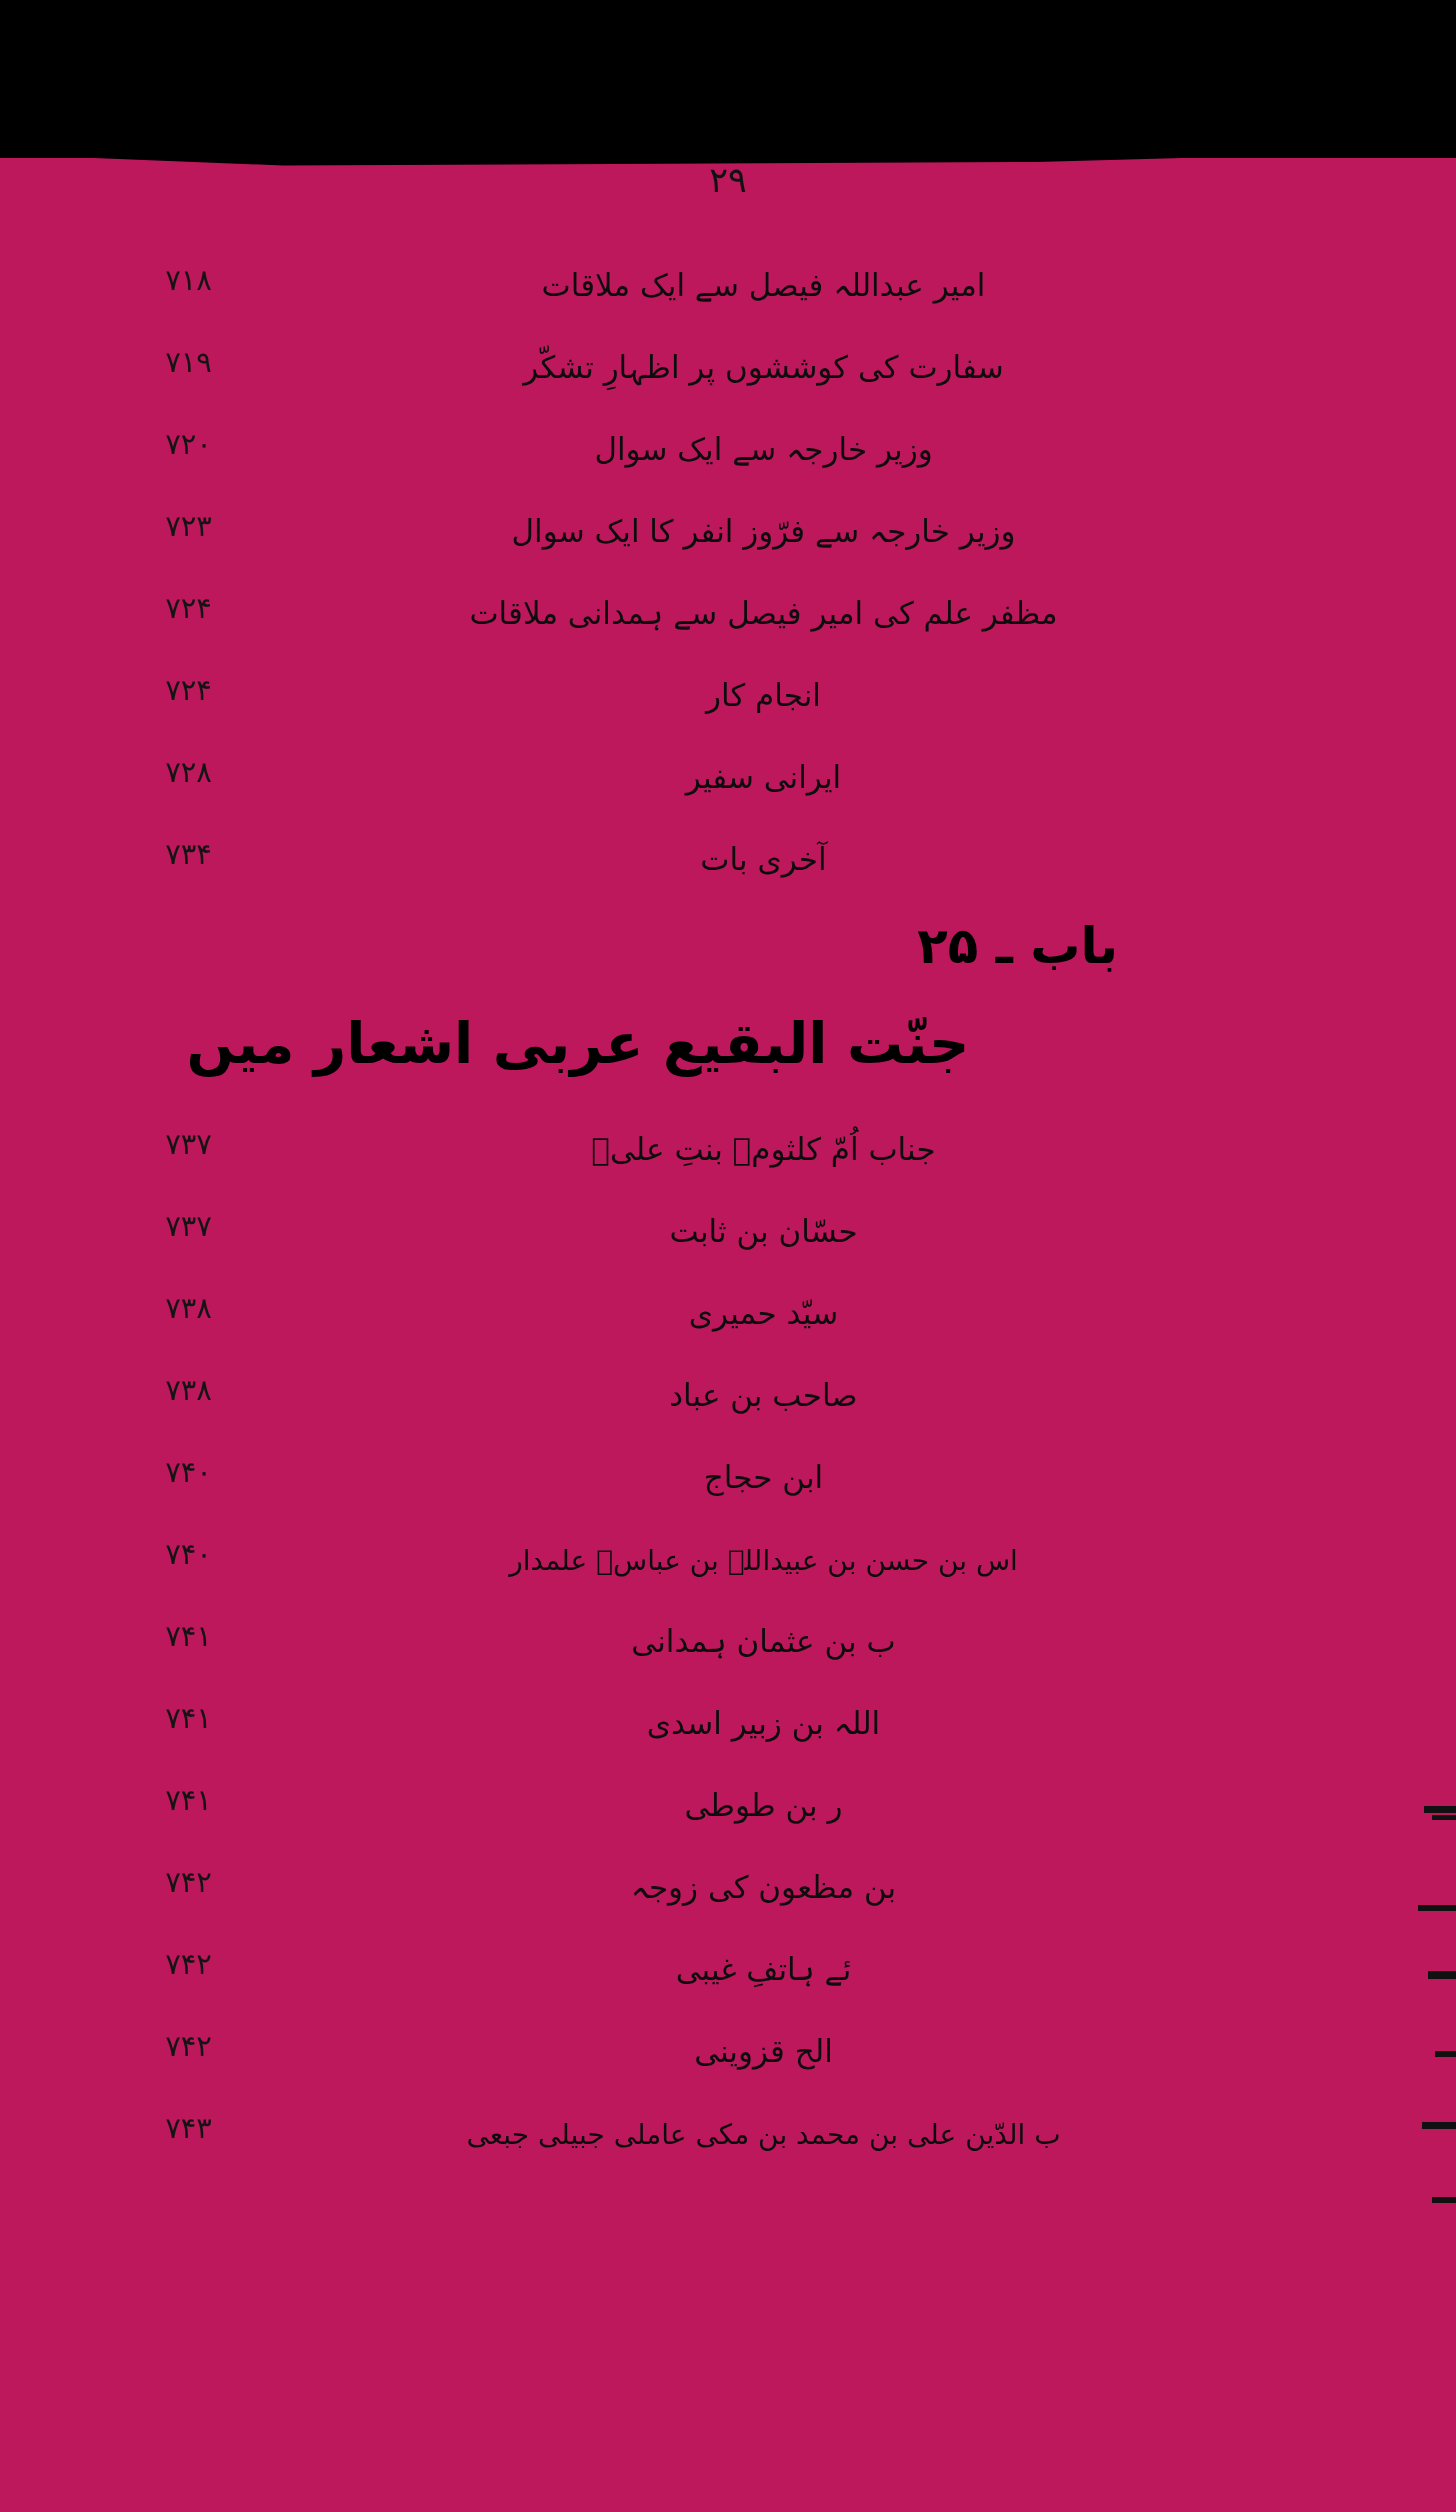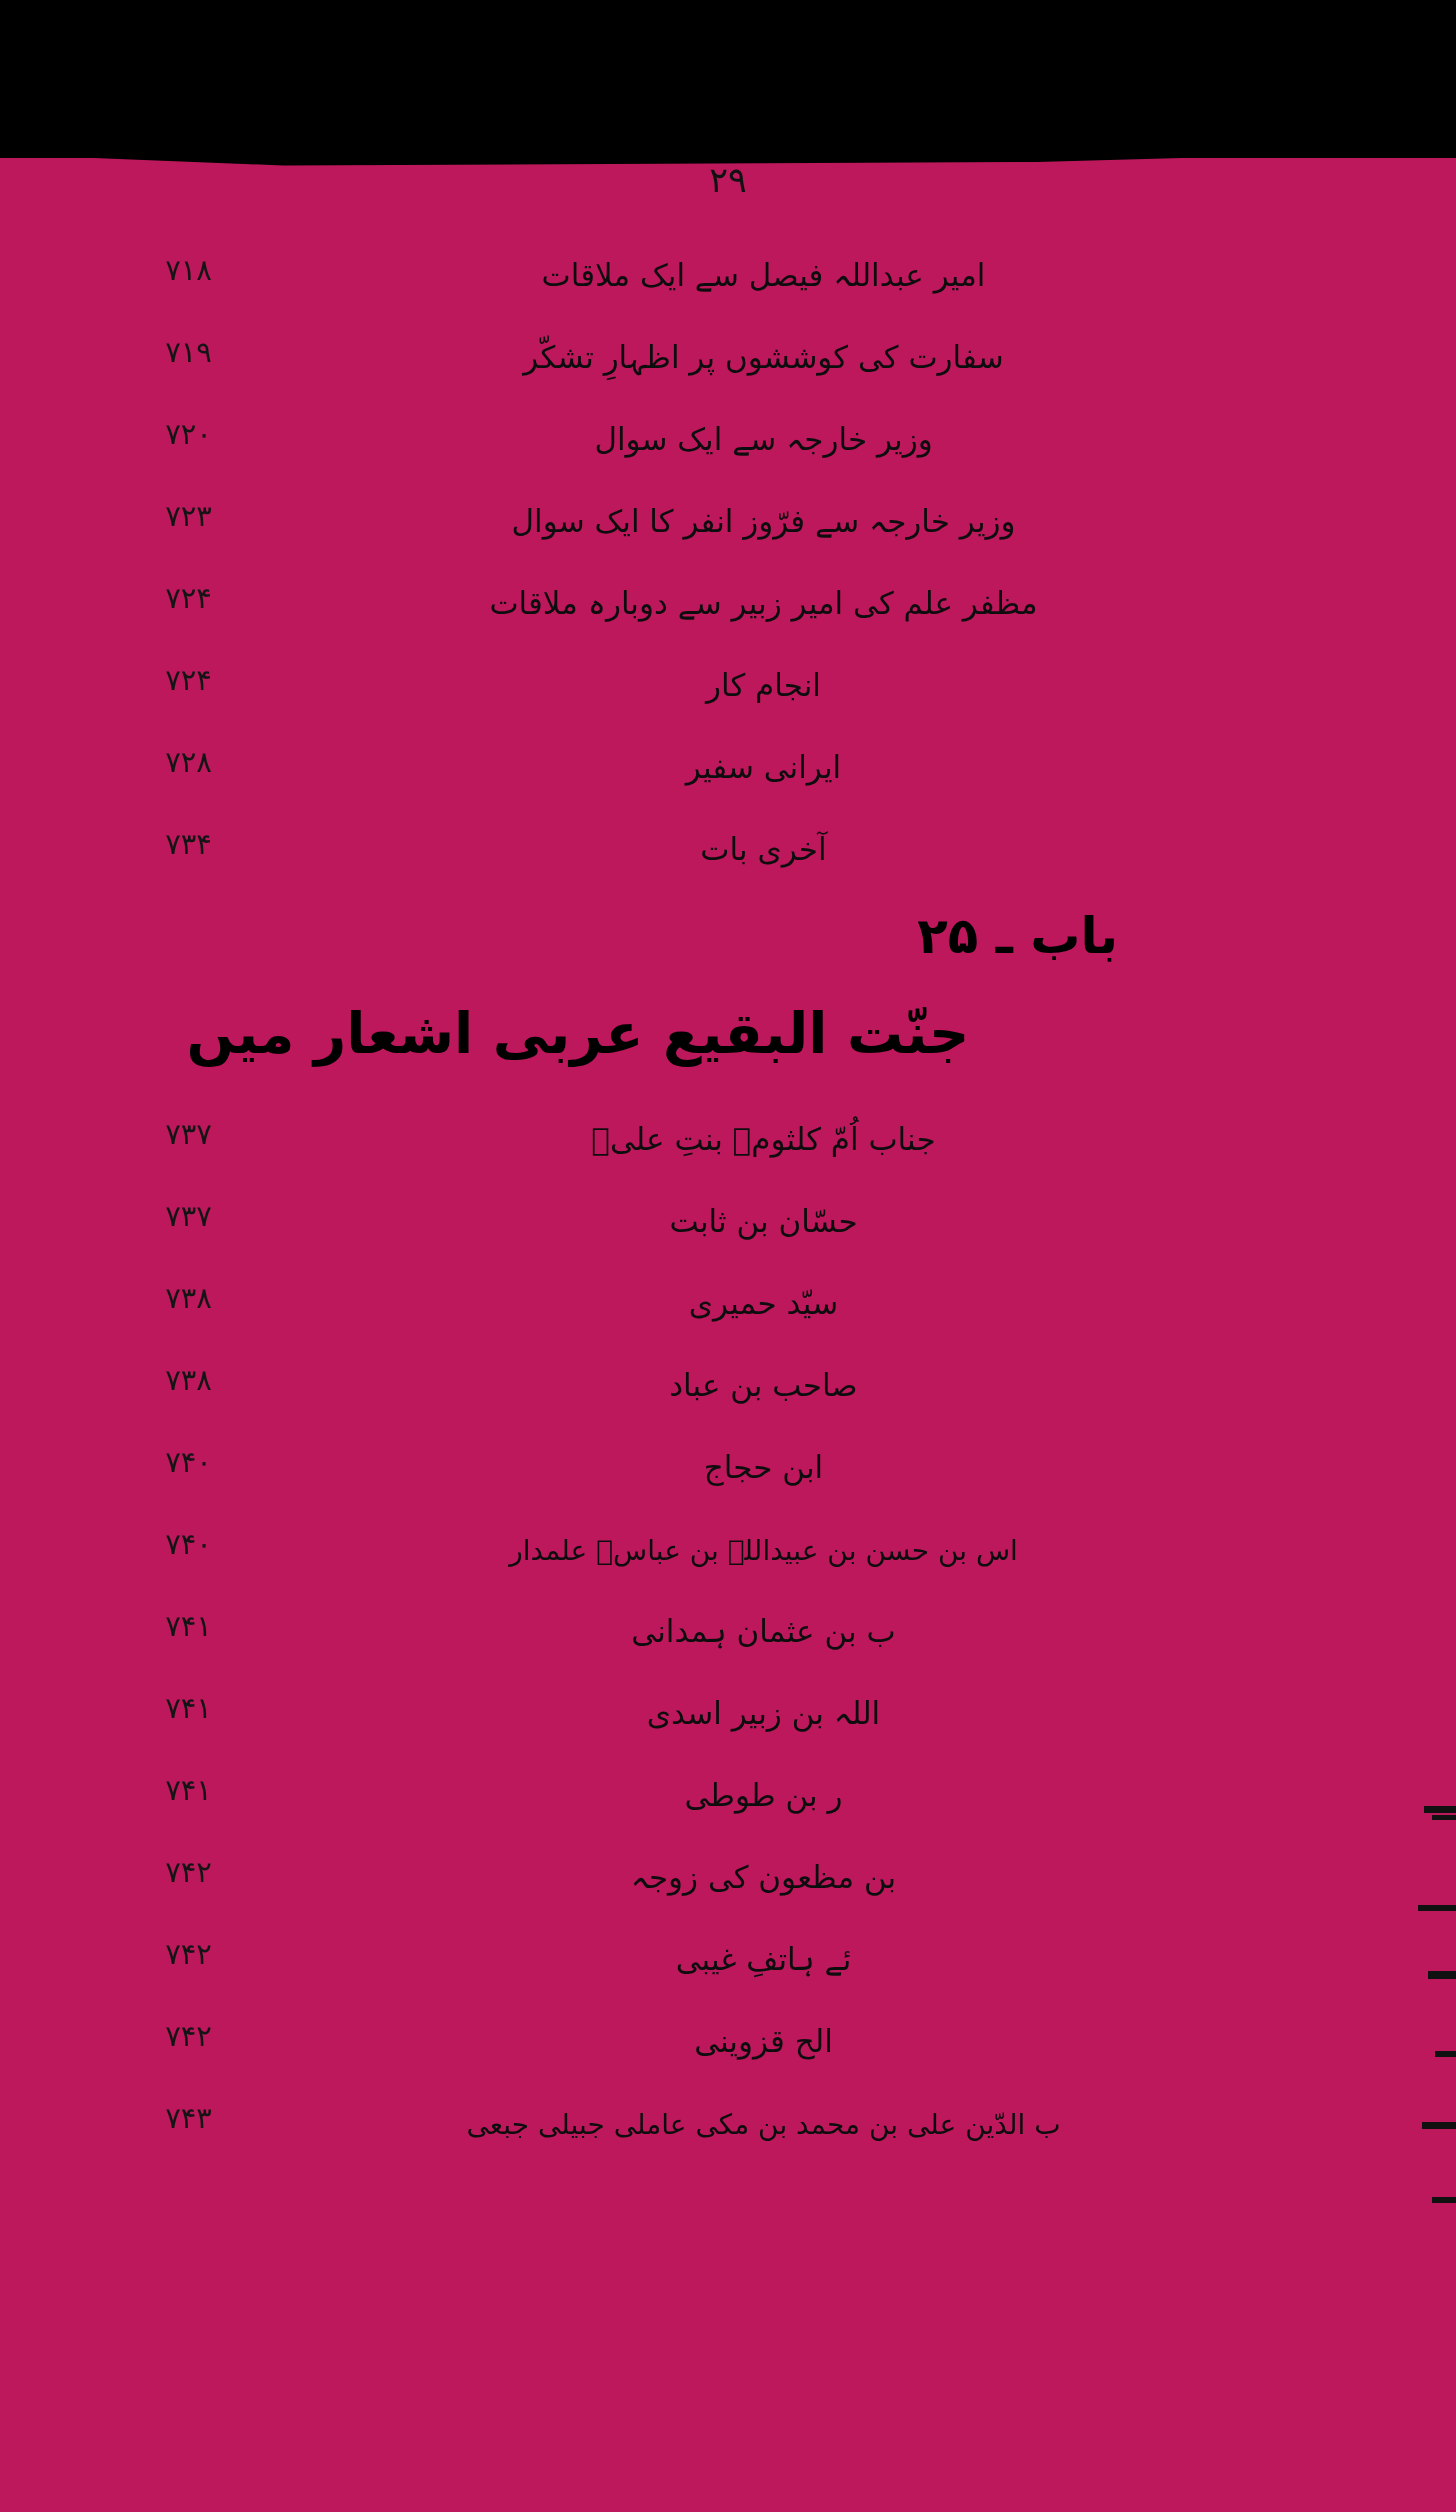--- a/index.html
+++ b/index.html
@@ -43,21 +43,21 @@
     left: 0;
     width: 1456px;
     text-align: center;
     font-family: "DejaVu Serif", serif;
     font-size: 35px;
     color: #111111;
     letter-spacing: 0.9px;
   }
   .toc {
     position: absolute;
-    top: 222px;
+    top: 232px;
     left: 0;
     width: 1184px;
   }
   .toc-row {
     display: flex;
     flex-direction: row;
     align-items: flex-end;
     height: 82px;
     padding: 0 0 0 0;
   }
@@ -145,21 +145,21 @@
     <div class="toc-row">
       <div class="toc-page">۷۲۰</div>
       <div class="toc-title">وزیر خارجہ سے ایک سوال</div>
     </div>
     <div class="toc-row">
       <div class="toc-page">۷۲۳</div>
       <div class="toc-title">وزیر خارجہ سے فرّوز انفر کا ایک سوال</div>
     </div>
     <div class="toc-row">
       <div class="toc-page">۷۲۴</div>
-      <div class="toc-title">مظفر علم کی امیر زبیر سے دوبارہ ملاقات</div>
+      <div class="toc-title">مظفر علم کی امیر فیصل سے ہمدانی ملاقات</div>
     </div>
     <div class="toc-row">
       <div class="toc-page">۷۲۴</div>
       <div class="toc-title">انجام کار</div>
     </div>
     <div class="toc-row">
       <div class="toc-page">۷۲۸</div>
       <div class="toc-title">ایرانی سفیر</div>
     </div>
     <div class="toc-row">

